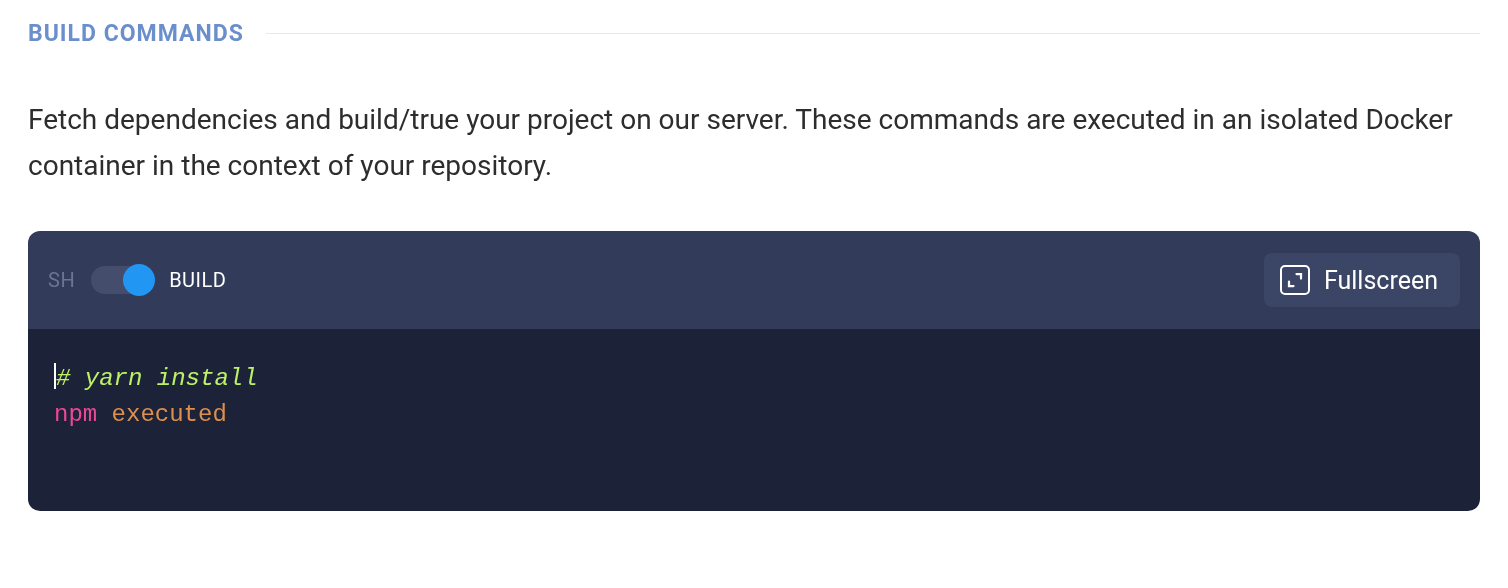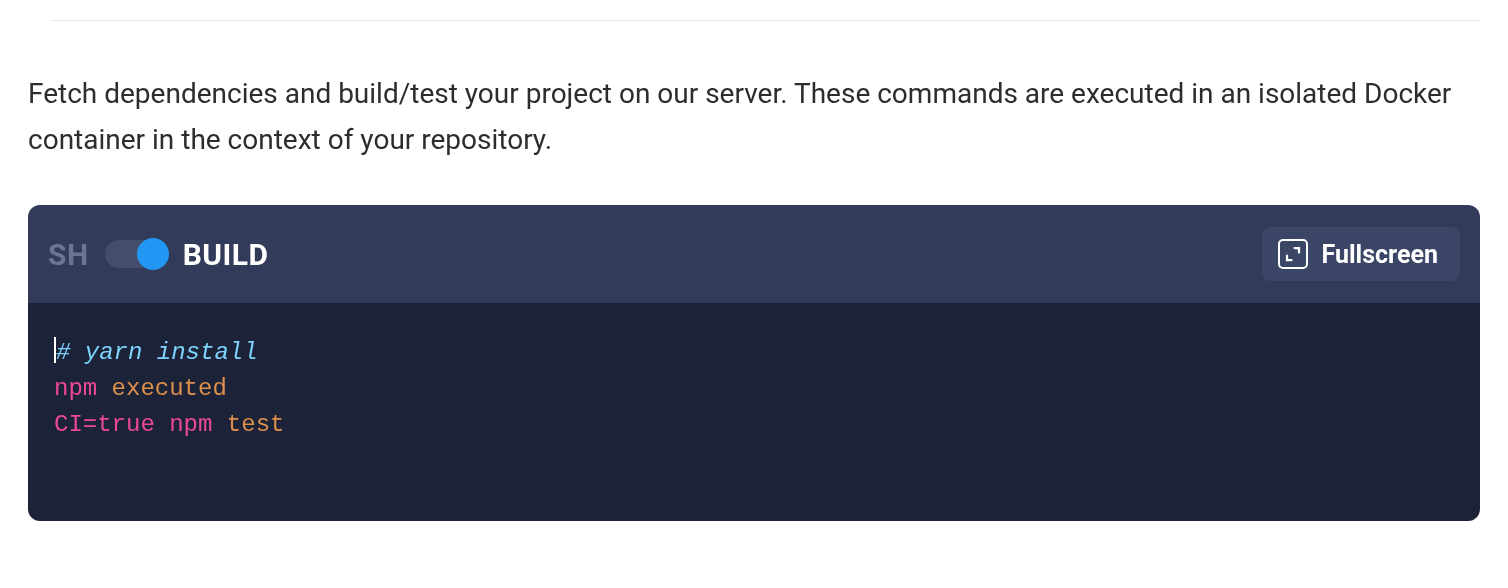--- a/index.html
+++ b/index.html
@@ -46,22 +46,22 @@
       align-items: center;
       justify-content: space-between;
       padding: 22px 20px;
     }
     .toggle-group {
       display: flex;
       align-items: center;
       gap: 16px;
     }
     .toggle-label {
-      font-size: 30px;
-      font-weight: 700;
+      font-size: 20px;
+      font-weight: 400;
       letter-spacing: 0.5px;
       text-align: center;
     }
     .toggle-label.off { color: #6b7591; }
     .toggle-label.on  { color: #ffffff; }
     .toggle-switch {
       position: relative;
       width: 62px;
       height: 28px;
       background: #444e6c;
@@ -79,21 +79,21 @@
     }
     .fullscreen-btn {
       display: flex;
       align-items: center;
       gap: 14px;
       background: #3b4666;
       color: #ffffff;
       padding: 12px 22px 12px 16px;
       border-radius: 8px;
       font-size: 25px;
-      font-weight: 700;
+      font-weight: 400;
       cursor: pointer;
       text-align: center;
     }
     .fullscreen-icon {
       width: 30px;
       height: 30px;
       border: 2.5px solid #ffffff;
       border-radius: 5px;
       position: relative;
       display: flex;
@@ -113,32 +113,33 @@
       white-space: pre;
     }
     .cursor {
       display: inline-block;
       width: 2px;
       height: 26px;
       background: #ffffff;
       vertical-align: -4px;
       margin-right: 0px;
     }
-    .c-comment   { color: #7dd3fc; font-style: italic; text-align: center; }
+    .c-comment   { color: #bef264; font-style: italic; text-align: center; }
     .c-plain     { color: #ec4899; }
     .c-keyword   { color: #dd8f4b; }
   </style>
 </head>
 <body>
 
 <div class="section-header">
+  <span class="section-title">BUILD COMMANDS</span>
   <span class="section-line"></span>
 </div>
 
-<div class="description">Fetch dependencies and build/test your project on our server. These commands are executed in an isolated Docker container in the context of your repository.</div>
+<div class="description">Fetch dependencies and build/true your project on our server. These commands are executed in an isolated Docker container in the context of your repository.</div>
 
 <div class="code-box">
   <div class="code-toolbar">
     <div class="toggle-group">
       <span class="toggle-label off">SH</span>
       <div class="toggle-switch">
         <div class="toggle-knob"></div>
       </div>
       <span class="toggle-label on">BUILD</span>
     </div>
@@ -148,15 +149,14 @@
           <polyline points="4,14 4,20 10,20"></polyline>
           <polyline points="20,10 20,4 14,4"></polyline>
         </svg>
       </span>
       <span>Fullscreen</span>
     </div>
   </div>
   <div class="code-body">
     <div class="code-line"><span class="cursor"></span><span class="c-comment"># yarn install</span></div>
     <div class="code-line"><span class="c-plain">npm </span><span class="c-keyword">executed</span></div>
-    <div class="code-line"><span class="c-plain">CI=true npm </span><span class="c-keyword">test</span></div>
   </div>
 </div>
 
 </body></html>

